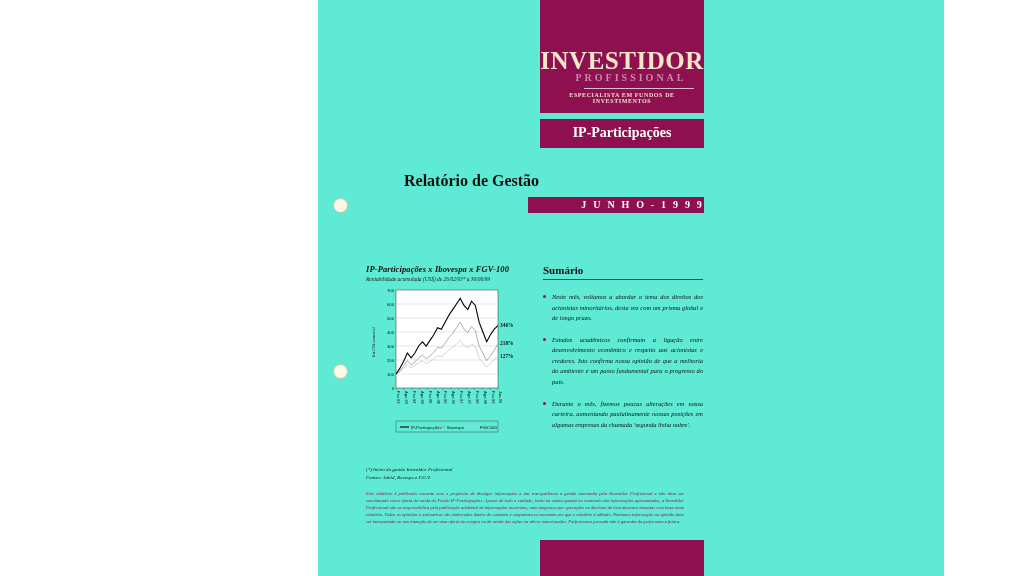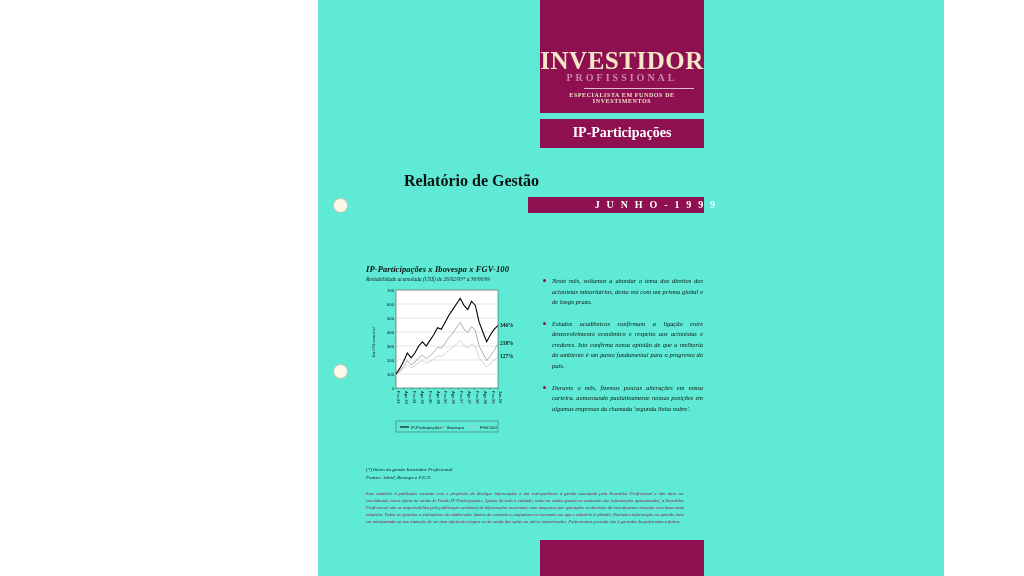--- a/index.html
+++ b/index.html
@@ -58,21 +58,21 @@
     text-align: center;
     color: #f3e7c8;
     font-family: "Liberation Serif", serif;
     font-weight: bold;
     font-size: 25px;
     letter-spacing: 0.5px;
     line-height: 1;
   }
   .logo-sub1 {
     position: absolute;
-    left: 0; top: 72px;
+    left: 9px; top: 72px;
     width: 164px;
     text-align: center;
     color: #c98aa8;
     font-size: 10px;
     letter-spacing: 3px;
     font-weight: bold;
   }
   .logo-rule {
     position: absolute;
     left: 44px; top: 88px;
@@ -120,27 +120,26 @@
   .month-bar {
     position: absolute;
     left: 528px; top: 197px;
     width: 176px; height: 16px;
     background: #8e1050;
   }
   .month-text {
     position: absolute;
     left: 0; top: 2px;
     width: 176px;
-    text-align: center;
+    text-align: right;
     color: #ffffff;
     font-size: 10px;
     font-weight: bold;
     letter-spacing: 2.2px;
     font-family: "Liberation Serif", serif;
-    padding-left: 40px;
   }
 
   
   .chart-wrap {
     position: absolute;
     left: 366px; top: 264px;
     width: 158px;
   }
   .chart-title {
     font-size: 8.5px;
@@ -323,20 +322,21 @@
   </div>
 
   <div class="chart-note">
     <div>(*) Início da gestão Investidor Profissional</div>
     <div>Fontes: Anbid, Bovespa e F.G.V.</div>
   </div>
 
   <div class="disclaimer">Este relatório é publicado somente com o propósito de divulgar informações e dar transparência à gestão executada pela Investidor Profissional e não deve ser considerado como oferta de venda do Fundo IP-Participações. Apesar de todo o cuidado, tanto na coleta quanto no manuseio das informações apresentadas, a Investidor Profissional não se responsabiliza pela publicação acidental de informações incorretas, nem tampouco por operações ou decisões de investimentos tomadas com base neste relatório. Todas as opiniões e estimativas são elaboradas dentro do contexto e conjuntura no momento em que o relatório é editado. Nenhuma informação ou opinião deve ser interpretada ou tem intenção de ser uma oferta de compra ou de venda das ações ou ativos mencionados. Performance passada não é garantia de performance futura.</div>
 
   <div class="summary">
+    <div class="summary-title">Sumário</div>
     <ul class="bullets" id="summary-bullets">
         <li><span class="dot"></span><span>Neste mês, voltamos a abordar o tema dos direitos dos acionistas minoritários, desta vez com um prisma global e de longo prazo.</span></li>
         <li><span class="dot"></span><span>Estudos acadêmicos confirmam a ligação entre desenvolvimento econômico e respeito aos acionistas e credores. Isto confirma nossa opinião de que a melhoria do ambiente é um passo fundamental para o progresso do país.</span></li>
         <li><span class="dot"></span><span>Durante o mês, fizemos poucas alterações em nossa carteira, aumentando paulatinamente nossas posições em algumas empresas da chamada 'segunda linha nobre'.</span></li>
       </ul>
   </div>
 
   <div class="footer-block"></div>
 </div>
 

